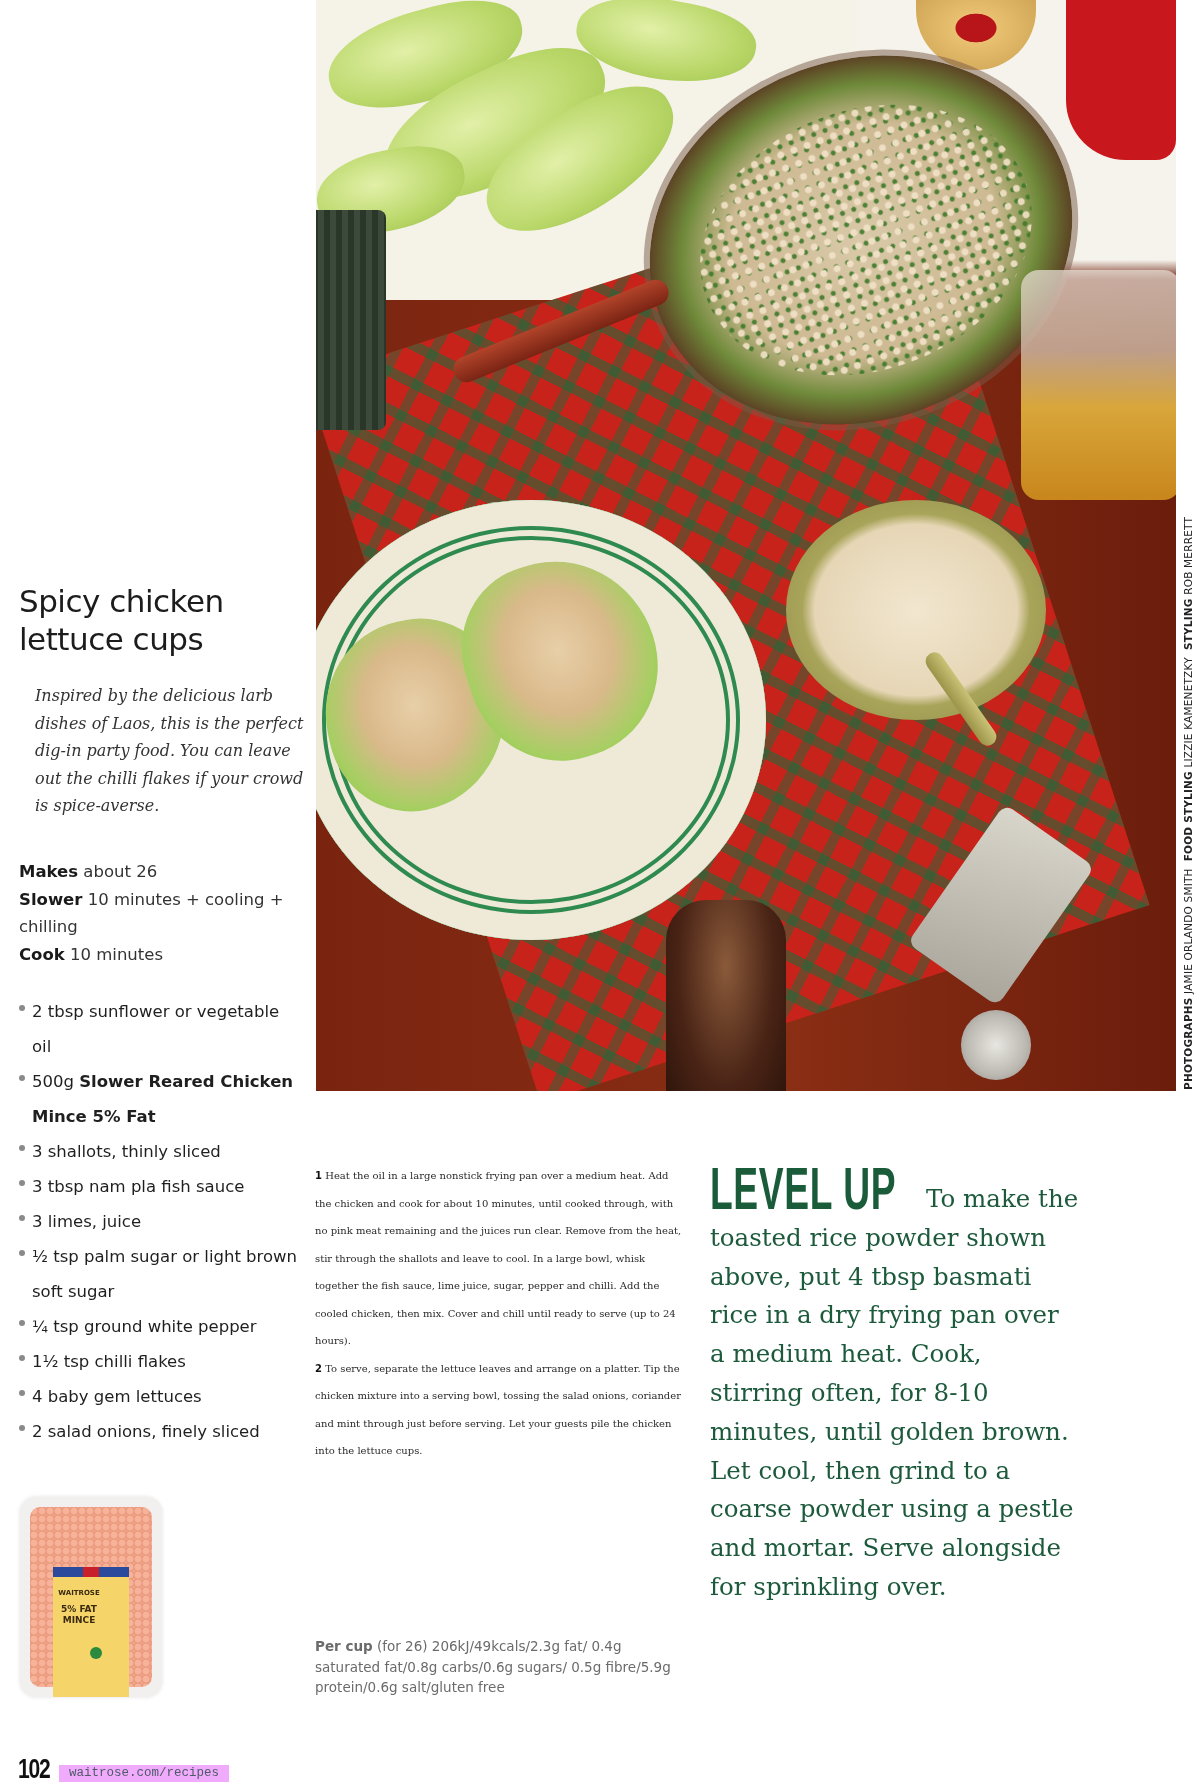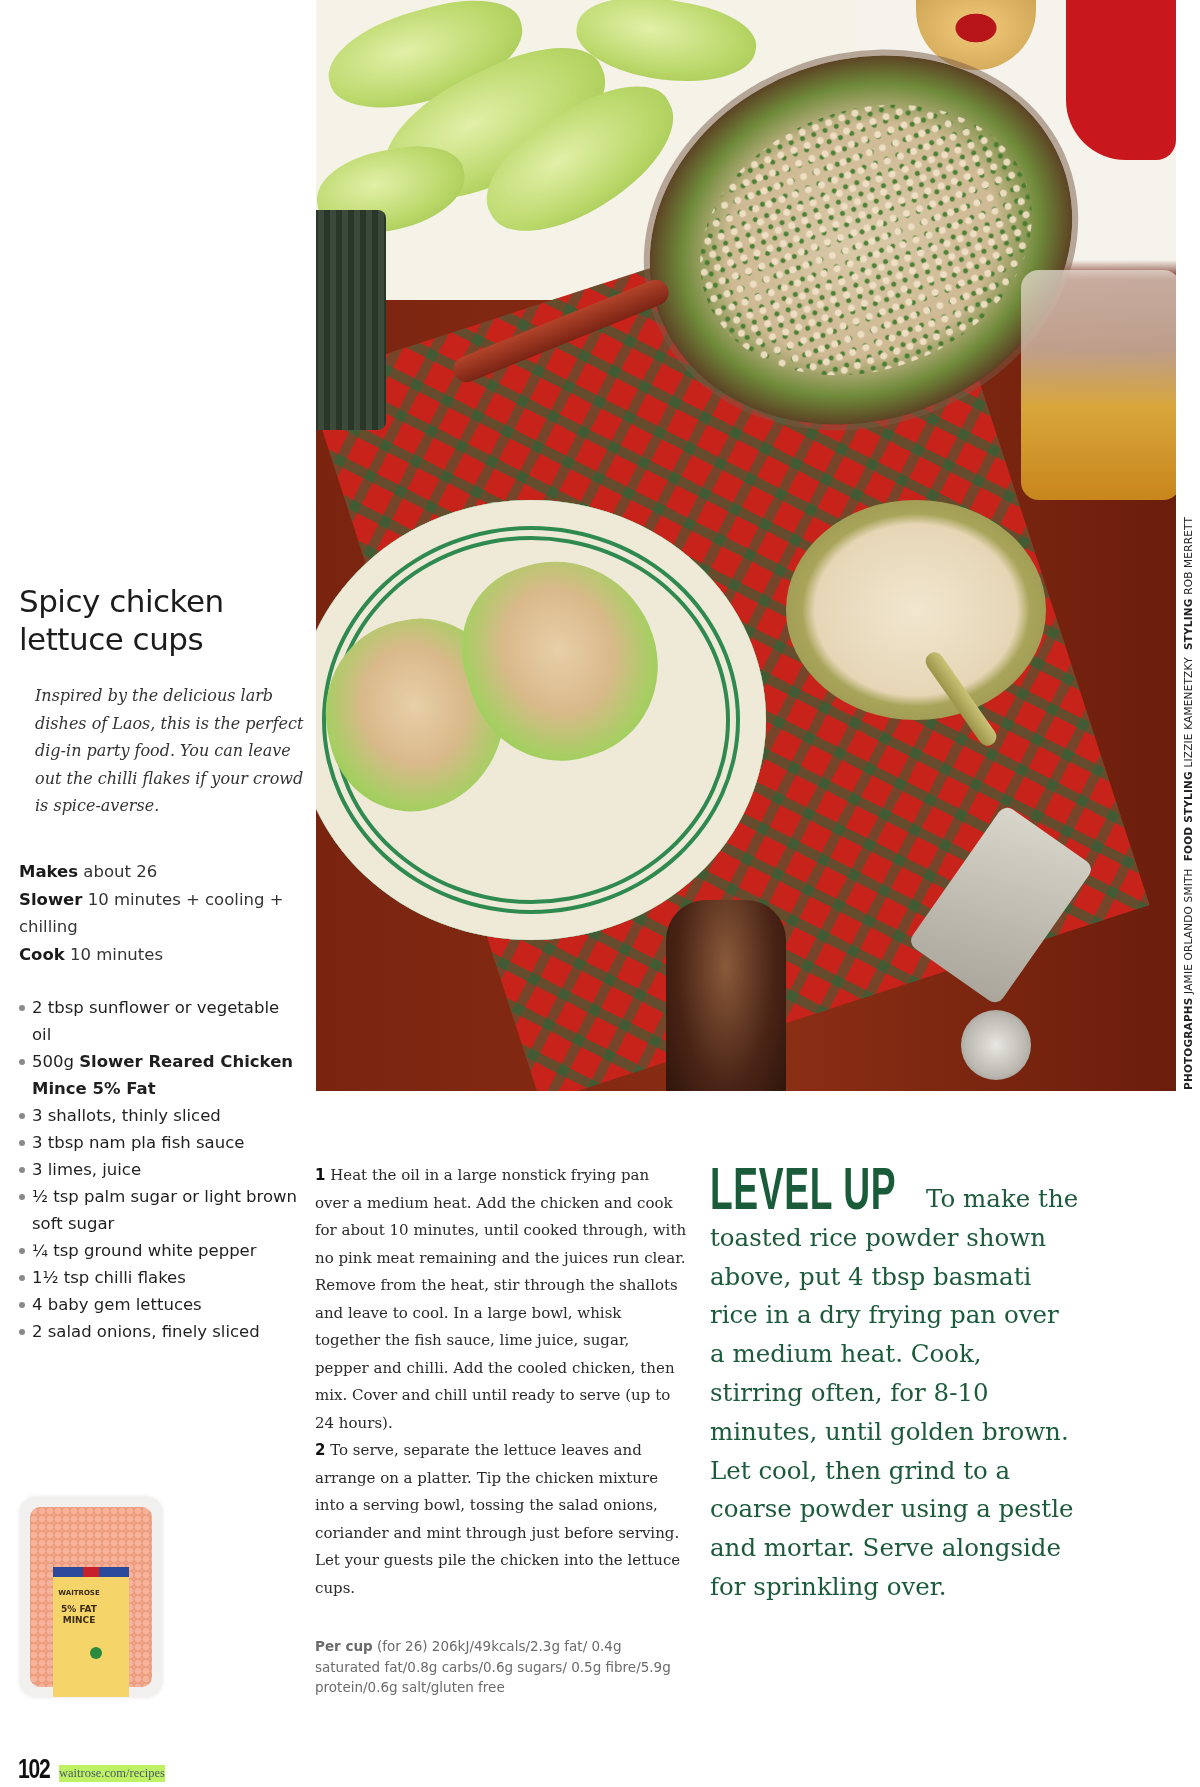--- a/index.html
+++ b/index.html
@@ -62,46 +62,46 @@
     font-family:"DejaVu Serif", serif; font-style:italic; font-size:16px; line-height:27.5px; color:#333;
     margin:16px;
   }
   .meta {
     position:absolute; left:19px; top:858px; width:280px;
     font-family:"DejaVu Sans", sans-serif; font-size:16.5px; line-height:27.5px; color:#333;
   }
   .meta .row b { font-weight:bold; color:#1a1a1a; }
   .ingredients {
     position:absolute; left:19px; top:994px; width:280px; margin:0; padding:0; list-style:none;
-    font-family:"DejaVu Sans", sans-serif; font-size:16.5px; line-height:27px; color:#1f1f1f;
+    font-family:"DejaVu Sans", sans-serif; font-size:16.5px; line-height:35px; color:#1f1f1f;
   }
   .ingredients li { position:relative; padding-left:13px; }
   .ingredients li::before { content:""; position:absolute; left:0; top:11px; width:6px; height:6px; border-radius:50%; background:#8a8a8a; }
   .ingredients b { font-weight:bold; }
 
   .product {
     position:absolute; left:20px; top:1497px; width:142px; height:200px;
     border-radius:16px; background:#f1f0ee; box-shadow:0 0 4px rgba(0,0,0,0.12);
     overflow:hidden;
   }
   .product .mince { position:absolute; left:10px; top:10px; width:122px; height:180px; border-radius:10px;
     background:radial-gradient(circle, #f6b399 3px, #e79478 4px, rgba(0,0,0,0) 5px) 0 0/8px 8px, #f0a88c; }
   .product .label { position:absolute; left:33px; top:80px; width:76px; height:120px; background:#f5d46a; }
   .product .flag { position:absolute; left:33px; top:70px; width:76px; height:14px; background:linear-gradient(90deg,#2c4a9c 0 40%,#c8202a 40% 60%,#2c4a9c 60%); }
   .product .label-text { position:absolute; left:33px; top:92px; width:52px; text-align:center; font-family:"DejaVu Sans", sans-serif; font-size:7px; line-height:9px; color:#3a2a10; font-weight:bold; }
   .product .badge { position:absolute; left:70px; top:150px; width:12px; height:12px; border-radius:50%; background:#2b8a3e; }
 
   .footer { position:absolute; left:18px; top:1755px; height:28px; display:flex; align-items:flex-end; gap:3px; }
   .page-num { font-family:"Liberation Sans", sans-serif; font-weight:bold; font-size:27px; line-height:27px; color:#111; letter-spacing:-1.5px; transform:scaleX(0.78); transform-origin:left bottom; width:38px; }
-  .site { font-family:Liberation Serif, serif; font-size:12.5px; color:#4d5a66; background:#bef264; padding:0 0; line-height:17px; margin-bottom:1px; }
+  .site { font-family:Liberation Mono, monospace; font-size:12.5px; color:#4d5a66; background:#f0abfc; padding:0 10px; line-height:17px; margin-bottom:1px; }
 
   
   .method {
     position:absolute; left:315px; top:1162px; width:372px;
-    font-family:"DejaVu Serif", serif; font-size:15px; line-height:27.5px; color:#2a2a2a;
+    font-family:"DejaVu Serif", serif; font-size:10px; line-height:27.5px; color:#2a2a2a;
   }
   .method p { margin:0; }
   .method .step-num { font-family:"DejaVu Sans", sans-serif; font-weight:bold; color:#111; }
   .nutrition {
     position:absolute; left:315px; top:1636px; width:372px;
     font-family:"DejaVu Sans", sans-serif; font-size:13.5px; line-height:20.5px; color:#6b6b6b;
   }
   .nutrition b { font-weight:bold; color:#6b6b6b; }
 
   

